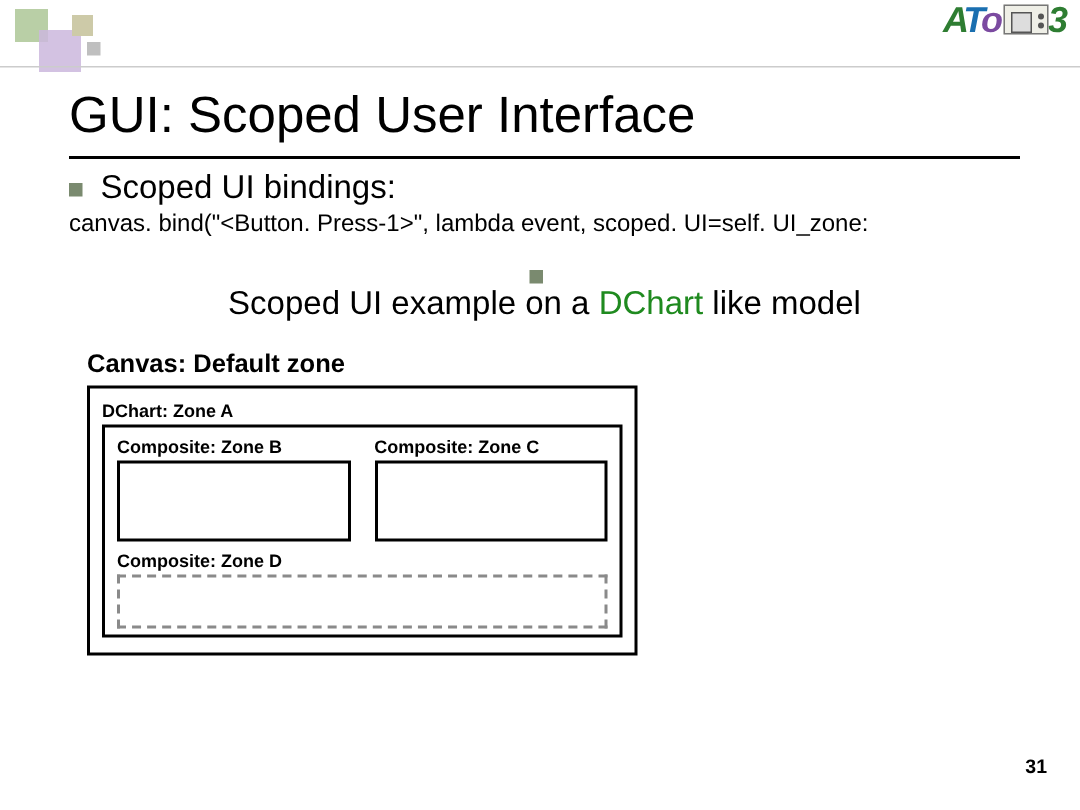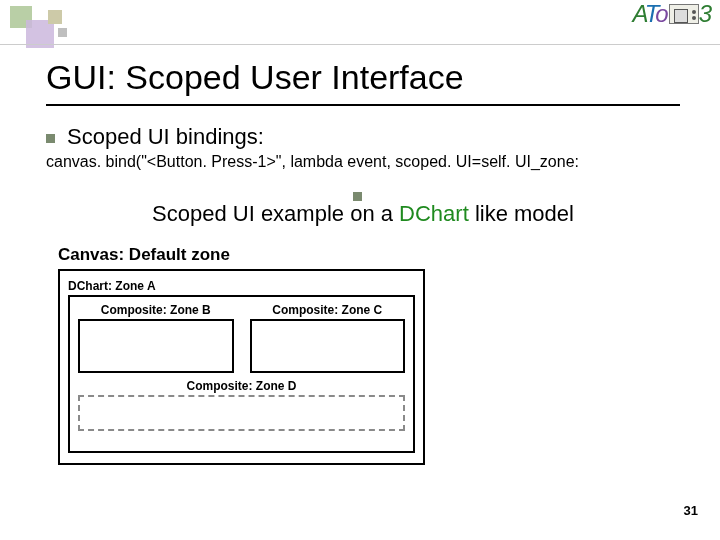--- a/index.html
+++ b/index.html
@@ -7,52 +7,52 @@
   .slide { position: relative; width: 720px; height: 540px; overflow: hidden; }
 
   .deco { position: absolute; top: 0; left: 0; width: 100%; height: 50px; }
   .deco .sq { position: absolute; }
   .s1 { left: 10px; top: 6px; width: 22px; height: 22px; background: #b9cfa6; }
   .s2 { left: 26px; top: 20px; width: 28px; height: 28px; background: #cbb7dd; opacity: .85; }
   .s3 { left: 48px; top: 10px; width: 14px; height: 14px; background: #cdcaa8; }
   .s4 { left: 58px; top: 28px; width: 9px; height: 9px; background: #bfbfbf; }
   .thinrule { position: absolute; left: 0; right: 0; top: 44px; height: 1px; background: #ccc; }
 
-  .logo { position: absolute; right: 10px; top: 0px; font-weight: 400; font-style: italic; font-size: 24px; letter-spacing: -2px; }
+  .logo { position: absolute; right: 10px; top: 0px; font-weight: 700; font-style: italic; font-size: 24px; letter-spacing: -2px; }
   .logo .g { color: #2e7d32; }
   .logo .b { color: #1a6fb0; }
   .logo .p { color: #7b4aa0; }
   .logo-chip { display:inline-block; width:30px; height:20px; background:#efefe7; border:1px solid #777; vertical-align:middle; margin-left:2px; position:relative; top:-2px; }
   .logo-chip::before, .logo-chip::after { content:""; position:absolute; background:#777; }
   .logo-chip::before { left:4px; top:4px; width:12px; height:12px; border:1px solid #555; background:#ddd; }
   .logo-chip::after { right:2px; top:5px; width:4px; height:4px; border-radius:50%; background:#555; box-shadow: 0 6px 0 #555; }
 
   .title { position:absolute; left:46px; top:58px; font-size:34px; font-weight:400; }
   .titlerule { position:absolute; left:46px; right:40px; top:104px; height:2px; background:#000; }
 
-  .body { position:absolute; left:46px; right:40px; top:124px; }
+  .body { position:absolute; left:46px; right:40px; top:112px; }
 
   .bullet-row { display:flex; align-items:center; margin-bottom:6px; }
   .bullet-row.tight { margin-bottom:2px; }
   .sqbullet { width:9px; height:9px; background:#7a8a6f; margin-right:12px; flex-shrink:0; margin-top:2px; }
   .bullet-text { font-size:22px; }
 
   .code { font-size:16px; line-height:1.25; margin: 2px 0 8px 0; }
   .code .indent { padding-left:44px; display:block; }
 
   .second-bullet { margin-top:18px;flex-direction:column; }
   .green { color:#1f8a1f; }
 
   .diagram-wrap { margin-top:18px; margin-left:12px; }
   .canvas-lbl { font-size:17px; font-weight:700; margin-bottom:4px; }
 
   .canvas-box { width:367px; border:2px solid #000; padding:8px 8px 10px 8px; }
 
   .dchart-lbl { font-size:12px; font-weight:700; margin-bottom:2px; }
-  .dchart-box { border:2px solid #000; padding:6px 8px 20px 8px;text-align:center; }
+  .dchart-box { border:2px solid #000; padding:6px 8px 4px 8px; }
 
   .comps { display:flex; gap:16px; margin-bottom:6px; }
   .comp { flex:1; }
   .comp-lbl { font-size:12px; font-weight:700; margin-bottom:2px; }
   .comp-box { height:54px; border:2px solid #000; }
 
   .orth-lbl { font-size:12px; font-weight:700; margin-bottom:2px; }
   .orth-box { height:36px; border:2px dashed #8a8a8a; }
 
   .pagenum { position:absolute; right:22px; bottom:22px; font-size:13px; font-weight:700; }

